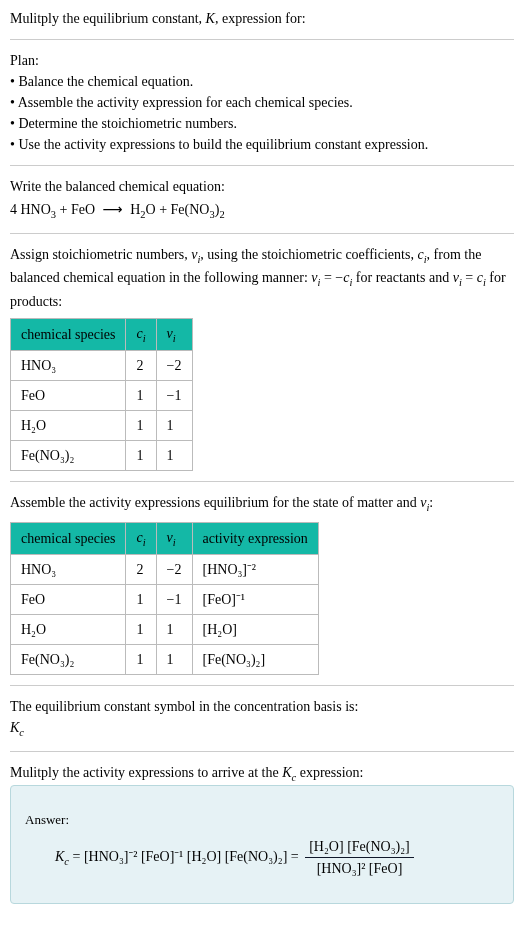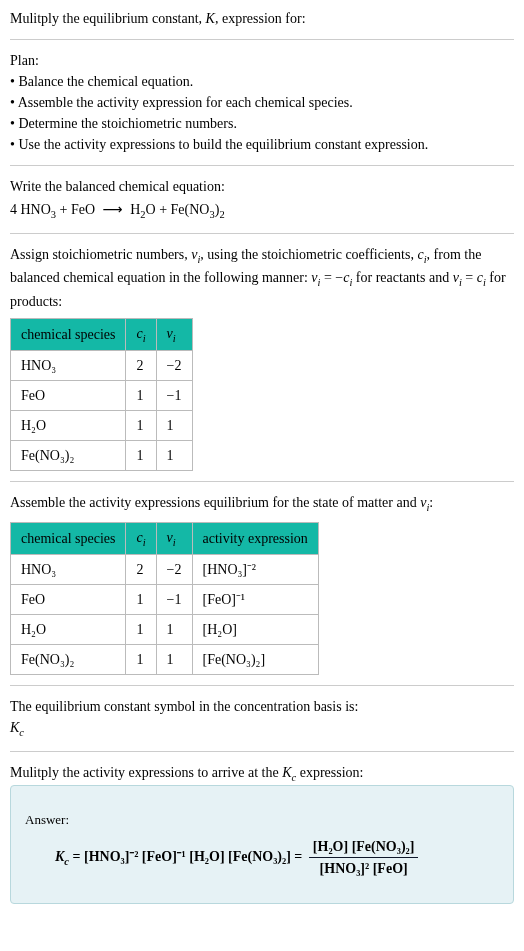--- a/index.html
+++ b/index.html
@@ -173,20 +173,20 @@
 </div>
 
 <hr class="divider">
 
 <div class="section">
   <div>
     <span>Mulitply the activity expressions to arrive at the </span><span class="italic">K<span class="sub">c</span></span><span> expression:</span>
   </div>
   <div class="answer-box">
     <span class="answer-label">Answer:</span>
-    <div style="padding-left:30px;font-weight:bold;">
+    <div style="padding-left:30px;">
       <span class="italic"><span>K</span><span class="sub">c</span></span><span> = [HNO₃]⁻² [FeO]⁻¹ [H₂O] [Fe(NO₃)₂] = </span><span class="frac">
         <span class="num">[H₂O] [Fe(NO₃)₂]</span>
         <span class="den">[HNO₃]² [FeO]</span>
       </span>
     </div>
   </div>
 </div>
 
 </body></html>

